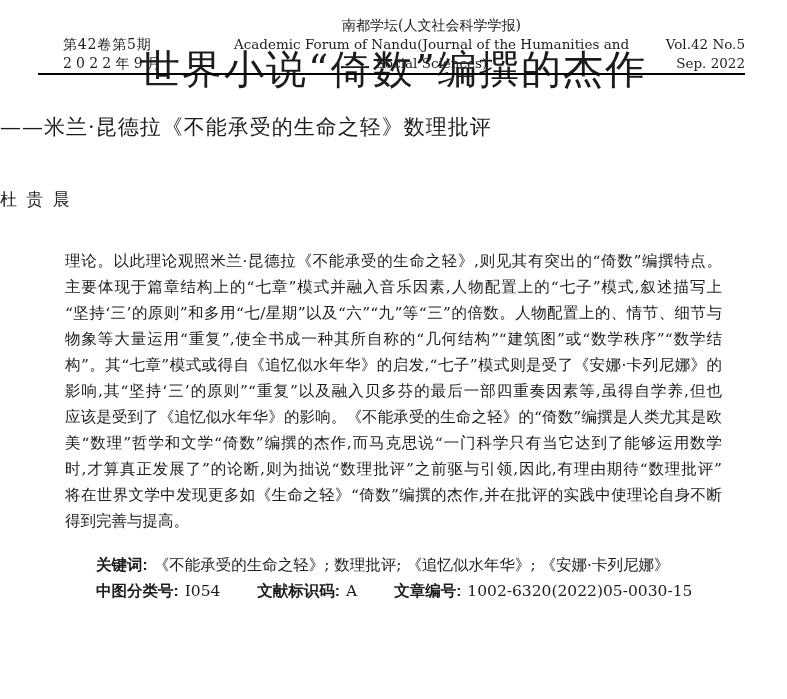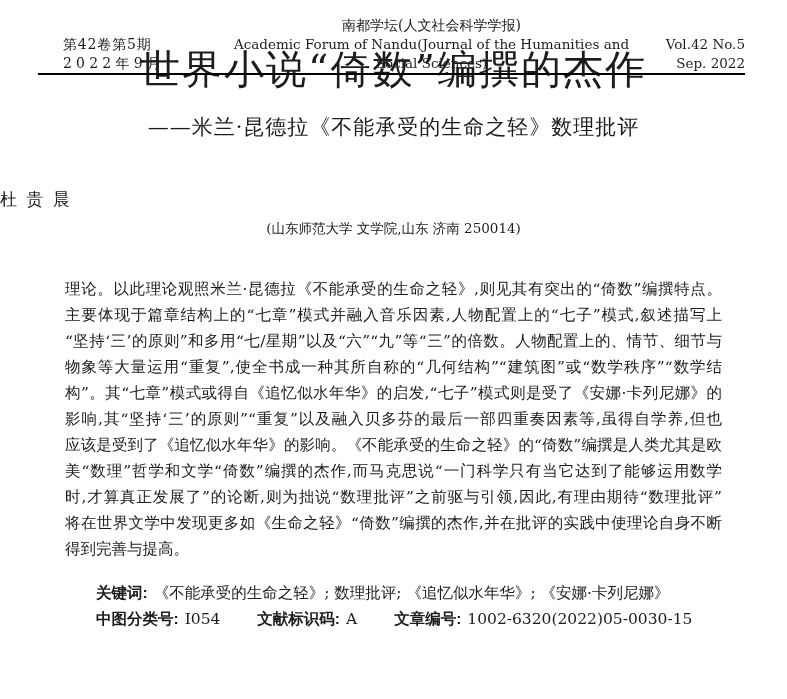--- a/index.html
+++ b/index.html
@@ -28,21 +28,21 @@
   .en { font-size:13.5px; }
   
   .title {
     margin:46px 0 0 0;
     font-size:40px; font-weight:500;
     text-align:center; letter-spacing:2px;
     line-height:46px;
   }
   .subtitle {
     margin-top:22px;
-    font-size:21px; text-align:center;
+    font-size:21px; 
     line-height:26px; letter-spacing:1px;
   }
   .author {
     margin-top:48px;
     font-size:17px; text-align:left;
     line-height:22px; letter-spacing:0.55em;
   }
   .affiliation {
     margin-top:8px;
     font-size:13.5px; text-align:center;
@@ -90,21 +90,20 @@
       <div class="en">Sep. 2022</div>
     </div>
   </header>
 
   <h1 class="title">世界小说“倚数”编撰的杰作</h1>
 
   <div class="subtitle">——米兰·昆德拉《不能承受的生命之轻》数理批评</div>
 
   <div class="author">杜贵晨</div>
 
-  <div class="affiliation">(山东师范大学 文学院,山东 济南 250014)</div>
 
   <section class="abstract">
     <div class="abs-line">理论。以此理论观照米兰·昆德拉《不能承受的生命之轻》,则见其有突出的“倚数”编撰特点。</div>
     <div class="abs-line">主要体现于篇章结构上的“七章”模式并融入音乐因素,人物配置上的“七子”模式,叙述描写上</div>
     <div class="abs-line">“坚持‘三’的原则”和多用“七/星期”以及“六”“九”等“三”的倍数。人物配置上的、情节、细节与</div>
     <div class="abs-line">物象等大量运用“重复”,使全书成一种其所自称的“几何结构”“建筑图”或“数学秩序”“数学结</div>
     <div class="abs-line">构”。其“七章”模式或得自《追忆似水年华》的启发,“七子”模式则是受了《安娜·卡列尼娜》的</div>
     <div class="abs-line">影响,其“坚持‘三’的原则”“重复”以及融入贝多芬的最后一部四重奏因素等,虽得自学养,但也</div>
     <div class="abs-line">应该是受到了《追忆似水年华》的影响。《不能承受的生命之轻》的“倚数”编撰是人类尤其是欧</div>
     <div class="abs-line">美“数理”哲学和文学“倚数”编撰的杰作,而马克思说“一门科学只有当它达到了能够运用数学</div>

